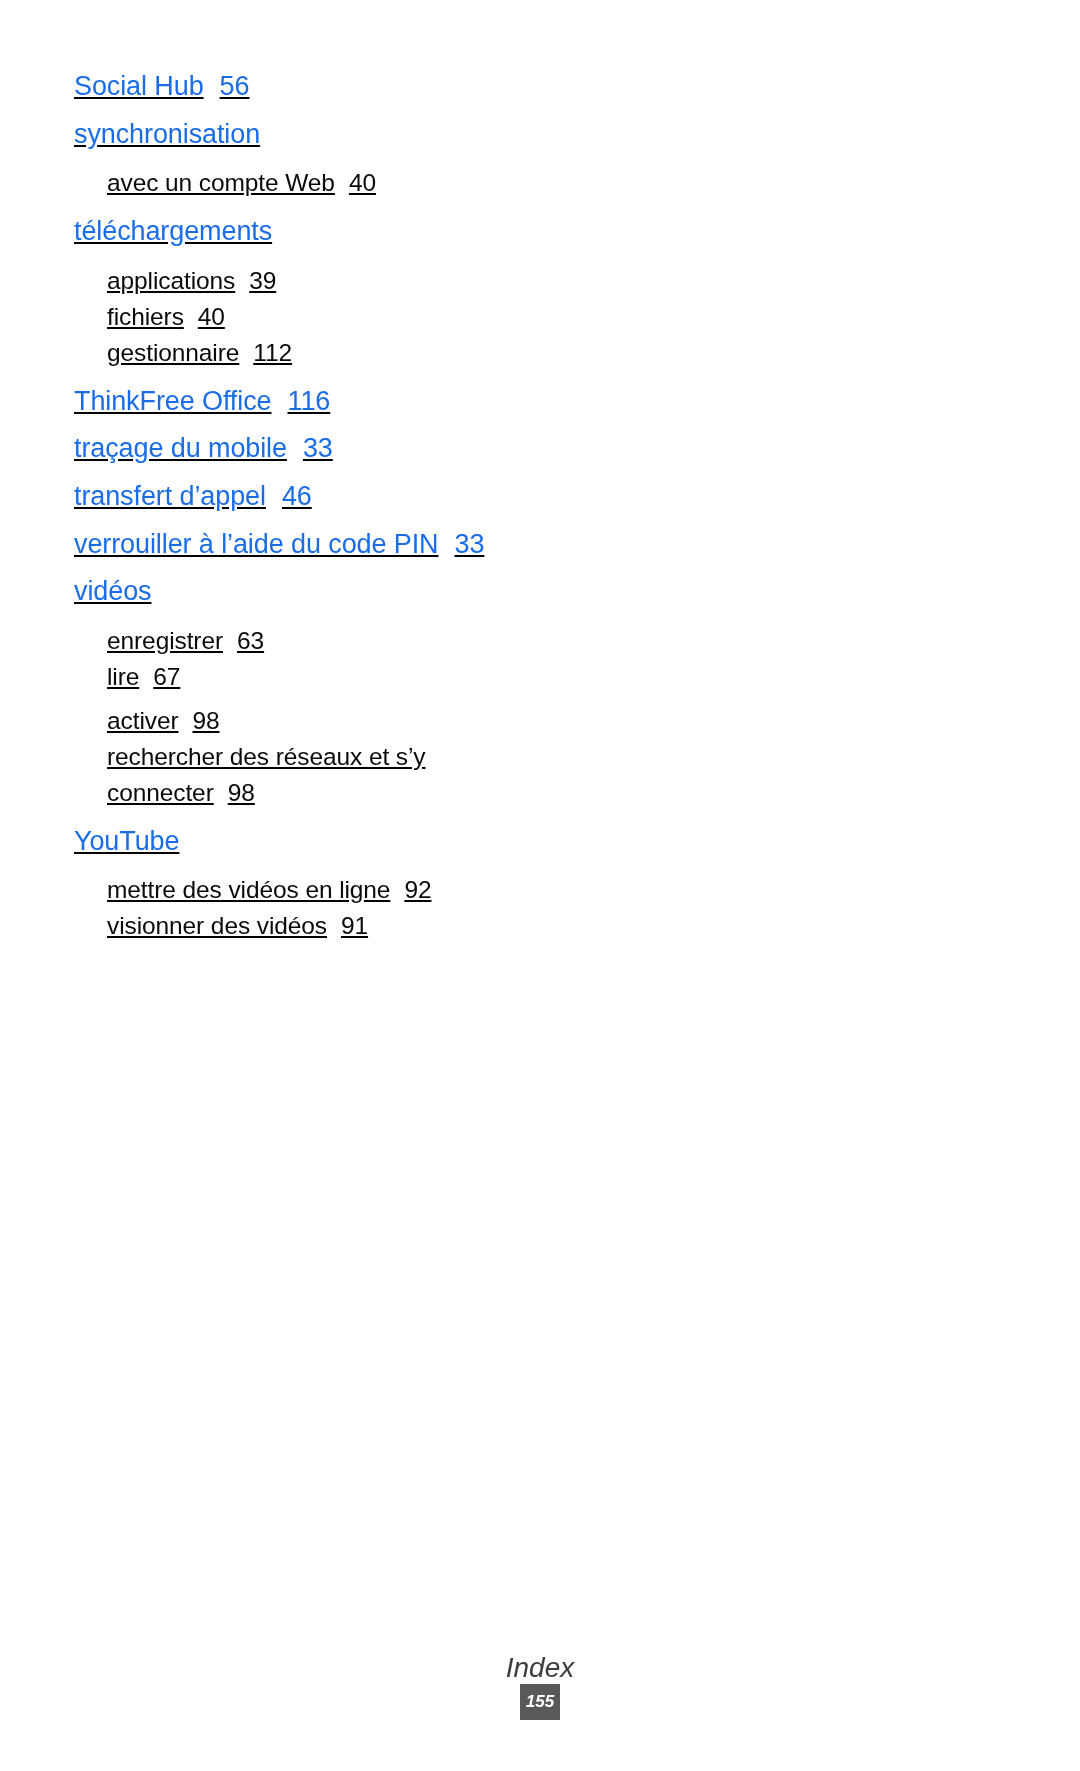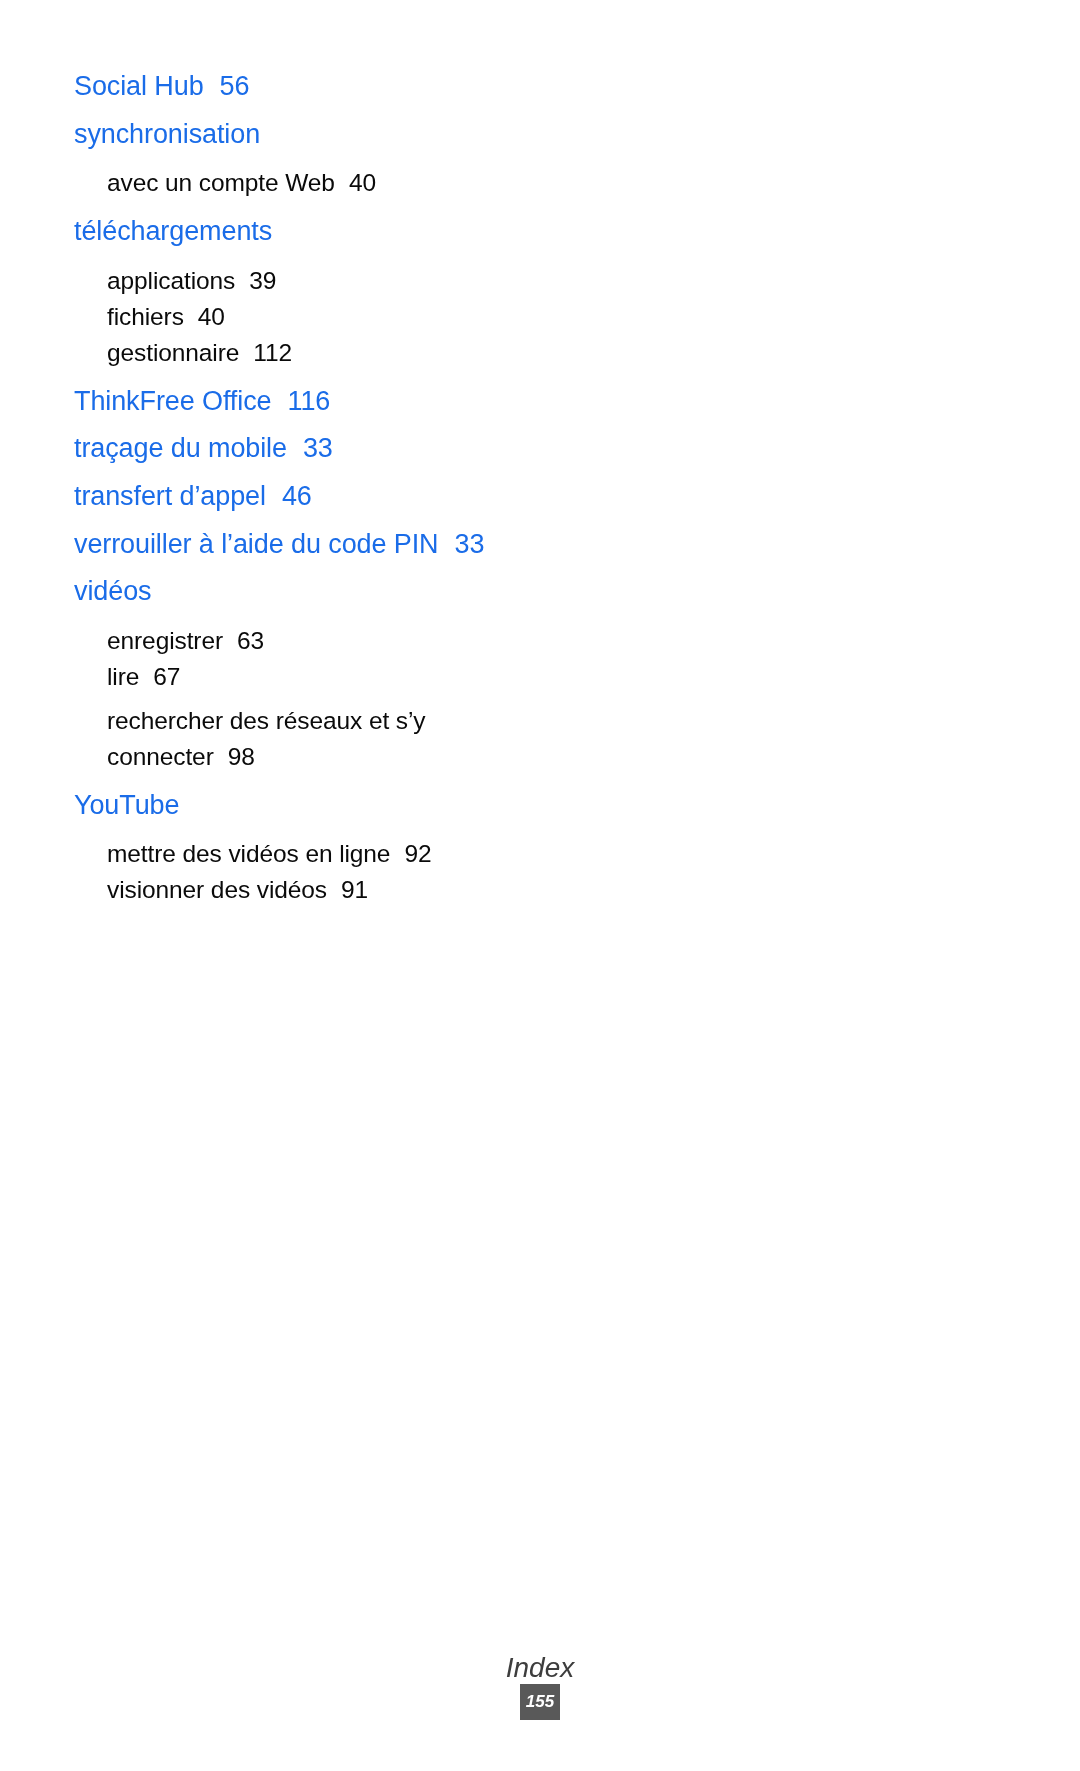--- a/index.html
+++ b/index.html
@@ -25,20 +25,21 @@
     height: 1771px;
     background: #ffffff;
   }
 
   
   #index-column {
     position: absolute;
     left: 74px;
     top: 64px;
     width: 430px;
+    text-decoration: underline;
   }
 
   .index-group {
     margin: 0 0 2px 0;
   }
 
   
   .entry-main {
     color: #1a6ce8;
     font-size: 27px;
@@ -179,20 +180,23 @@
         </li>
         <li class="entry-sub">
           <span class="term">lire</span><span class="page-no">67</span>
         </li>
       </ul>
     </div>
 
     <div class="index-group gap-top-sub">
       <ul class="sub-list">
         <li class="entry-sub">
+          <span class="term">activer</span><span class="page-no">98</span>
+        </li>
+        <li class="entry-sub">
           <span class="term">rechercher des réseaux et s’y connecter</span><span class="page-no">98</span>
         </li>
       </ul>
     </div>
 
     <div class="index-group gap-top-sub">
       <div class="entry-main">
         <span class="term">YouTube</span>
       </div>
       <ul class="sub-list">

